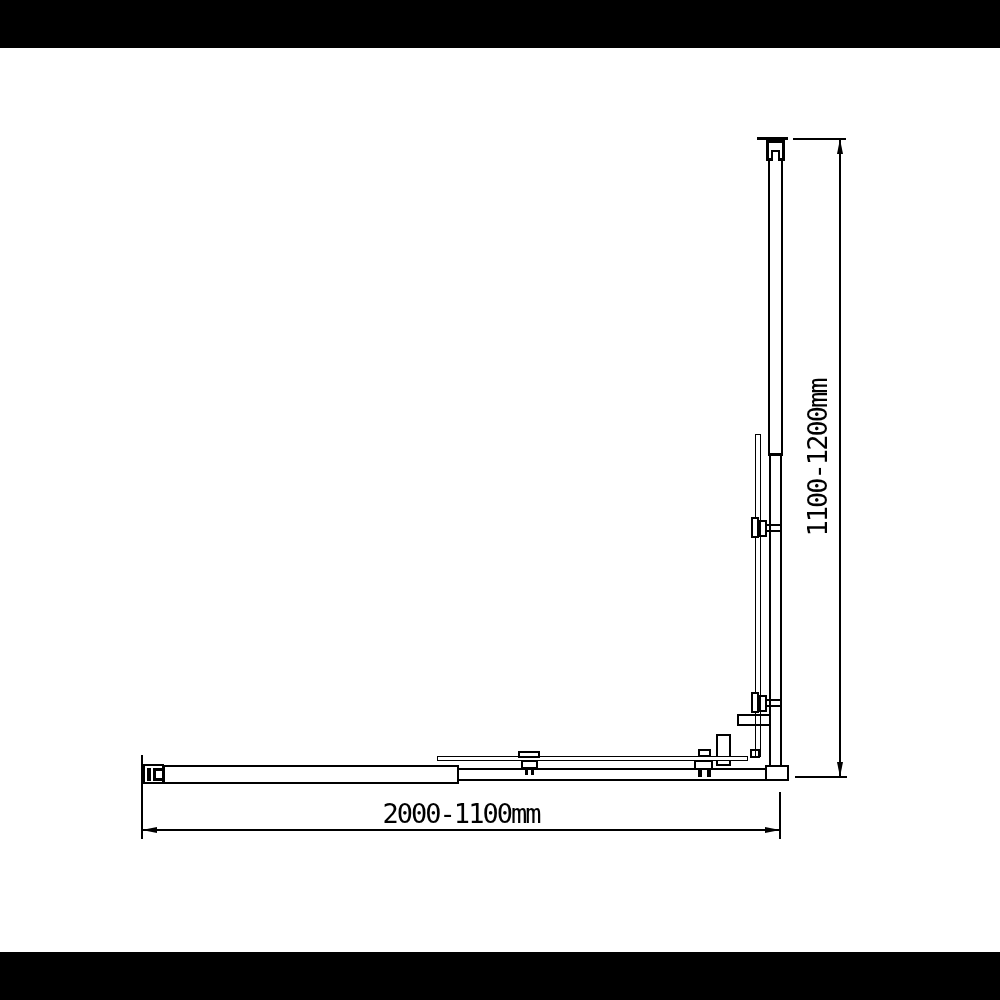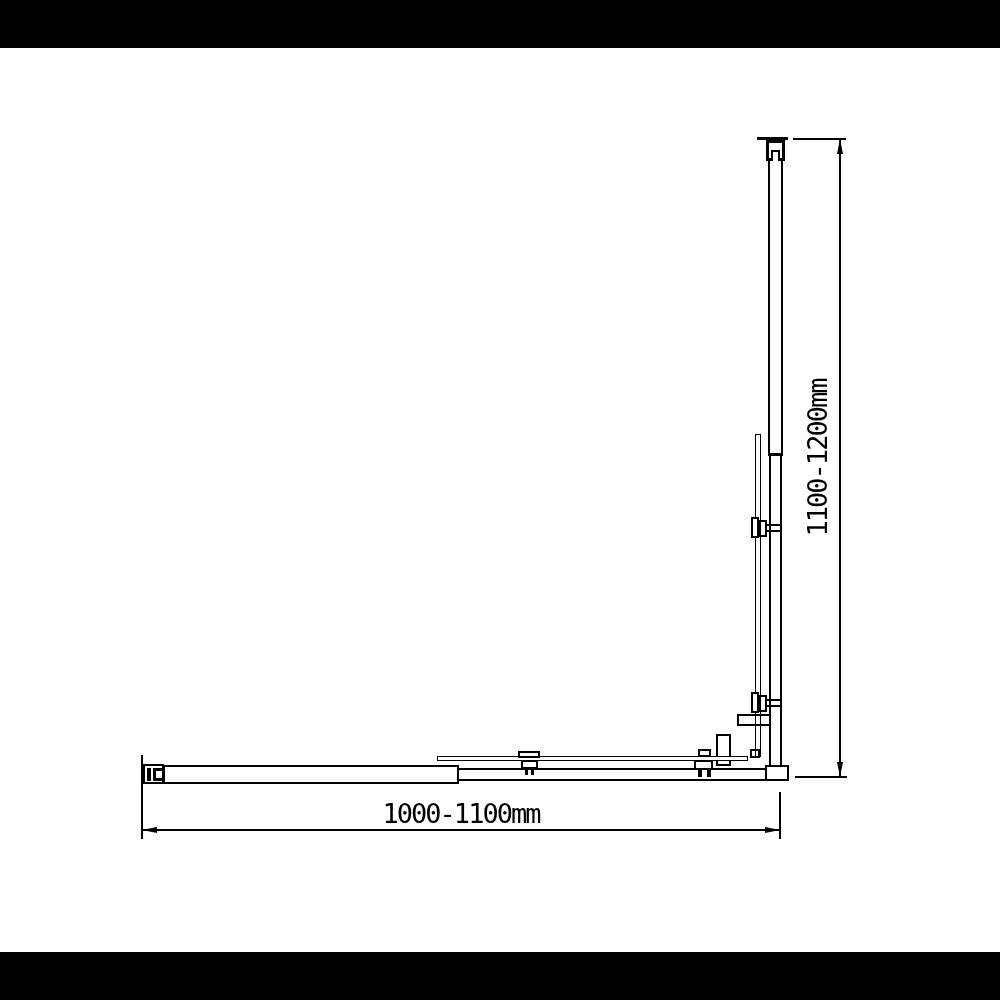--- a/index.html
+++ b/index.html
@@ -90,16 +90,16 @@
     <div class="arrow" style="left:836.5px; top:762px; border-left:3.5px solid transparent; border-right:3.5px solid transparent; border-top:15px solid #000;"></div>
     <div class="dim-label rot" style="left:738px; top:443px; width:160px; height:30px;">1100-1200mm</div>
   </div>
 
   <div>
     <div class="ln" style="left:141px; top:755px; width:2px; height:84px;"></div>
     <div class="ln" style="left:779px; top:792px; width:2px; height:47px;"></div>
     <div class="ln" style="left:142px; top:829px; width:638px; height:2px;"></div>
     <div class="arrow" style="left:142px; top:826.5px; border-top:3.5px solid transparent; border-bottom:3.5px solid transparent; border-right:15px solid #000;"></div>
     <div class="arrow" style="left:765px; top:826.5px; border-top:3.5px solid transparent; border-bottom:3.5px solid transparent; border-left:15px solid #000;"></div>
-    <div class="dim-label" style="left:341px; top:799px; width:240px; height:30px;">1000-1100mm</div>
+    <div class="dim-label" style="left:341px; top:799px; width:240px; height:30px;">2000-1100mm</div>
   </div>
 
 </div>
 
 </body></html>

